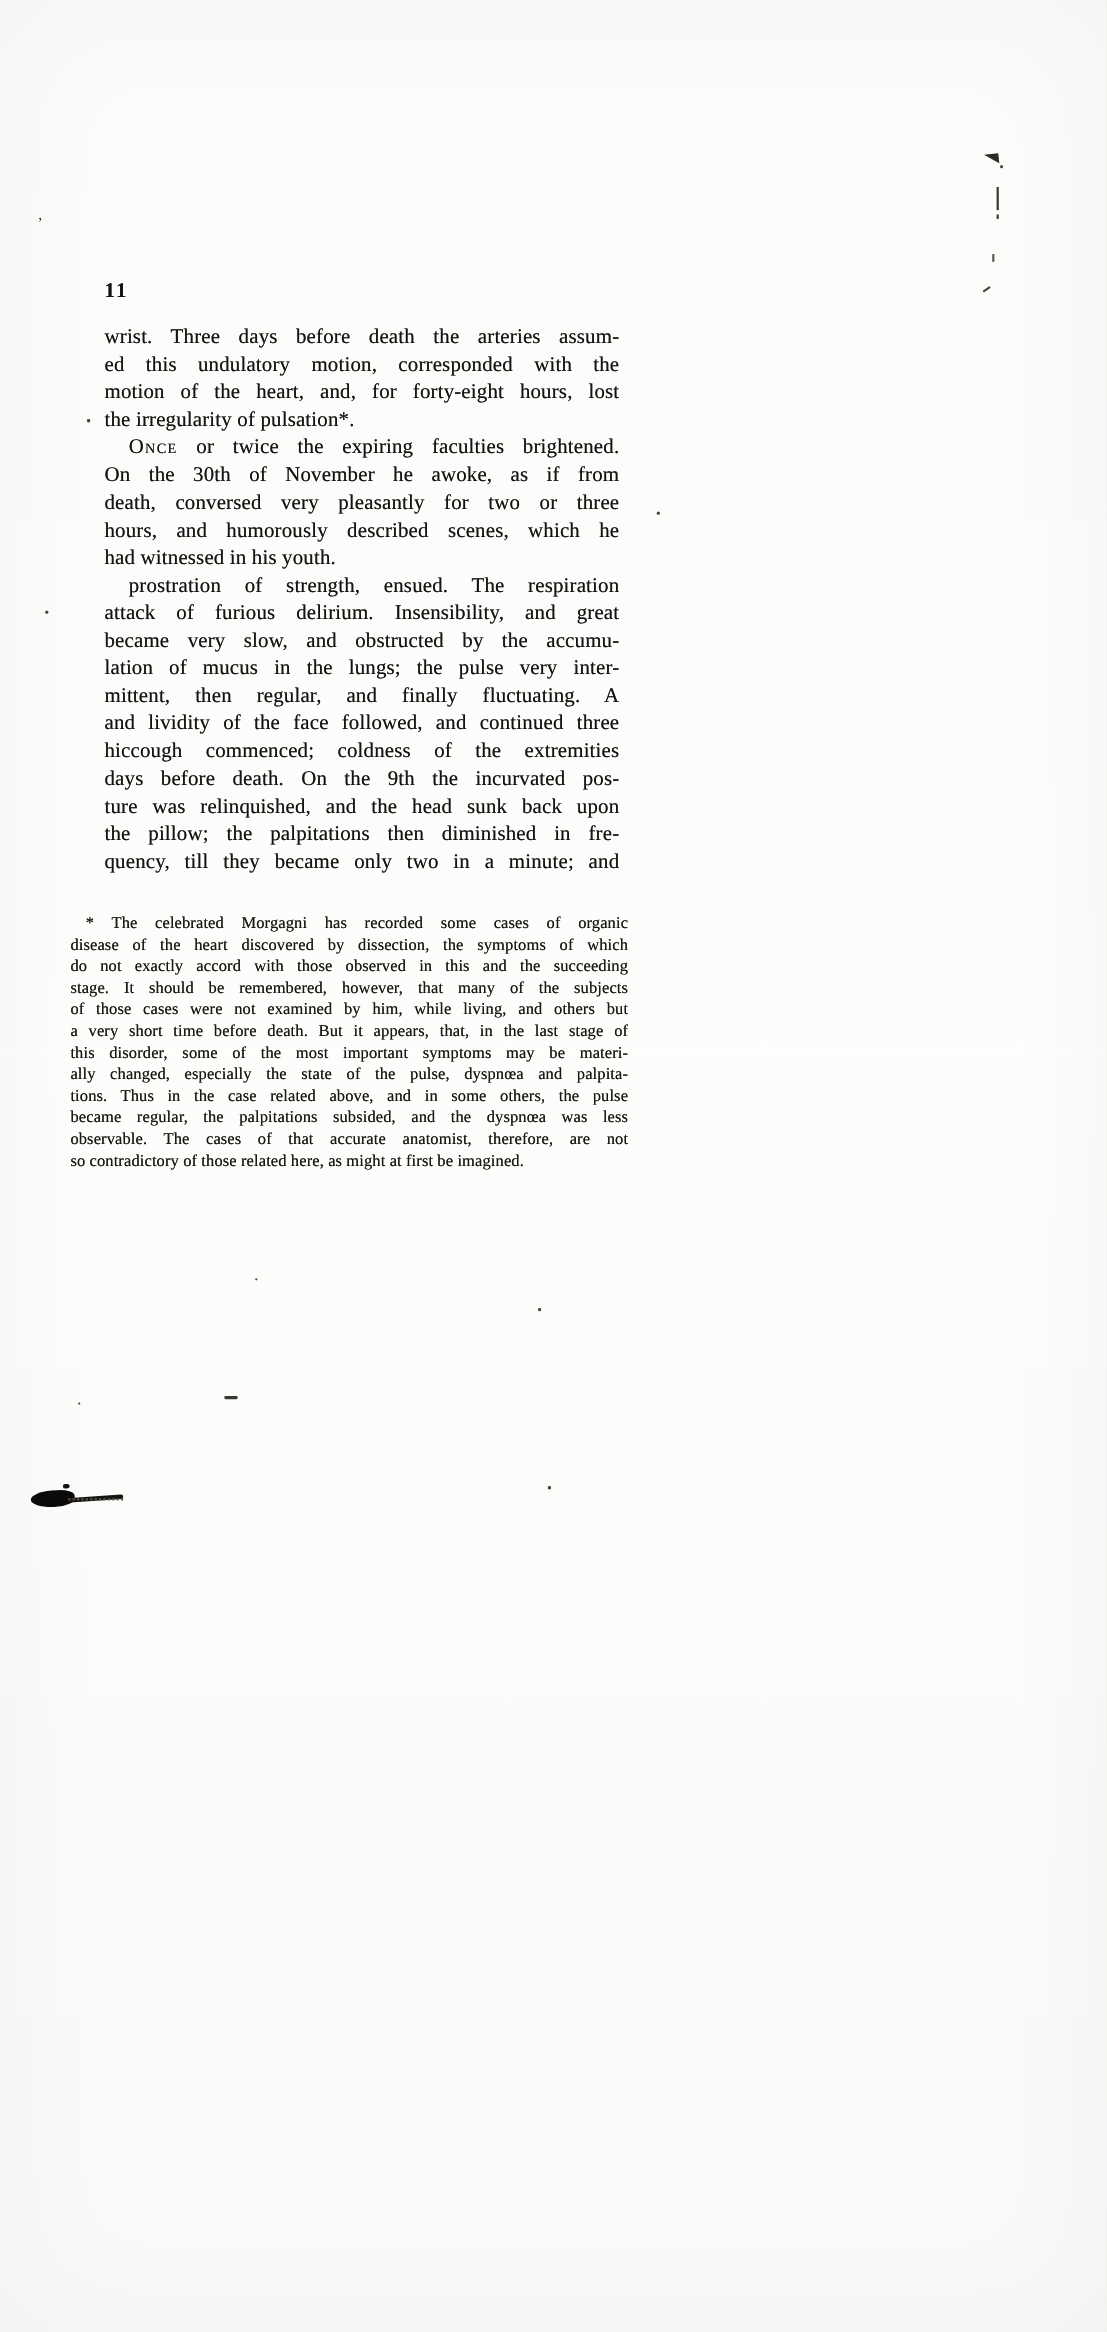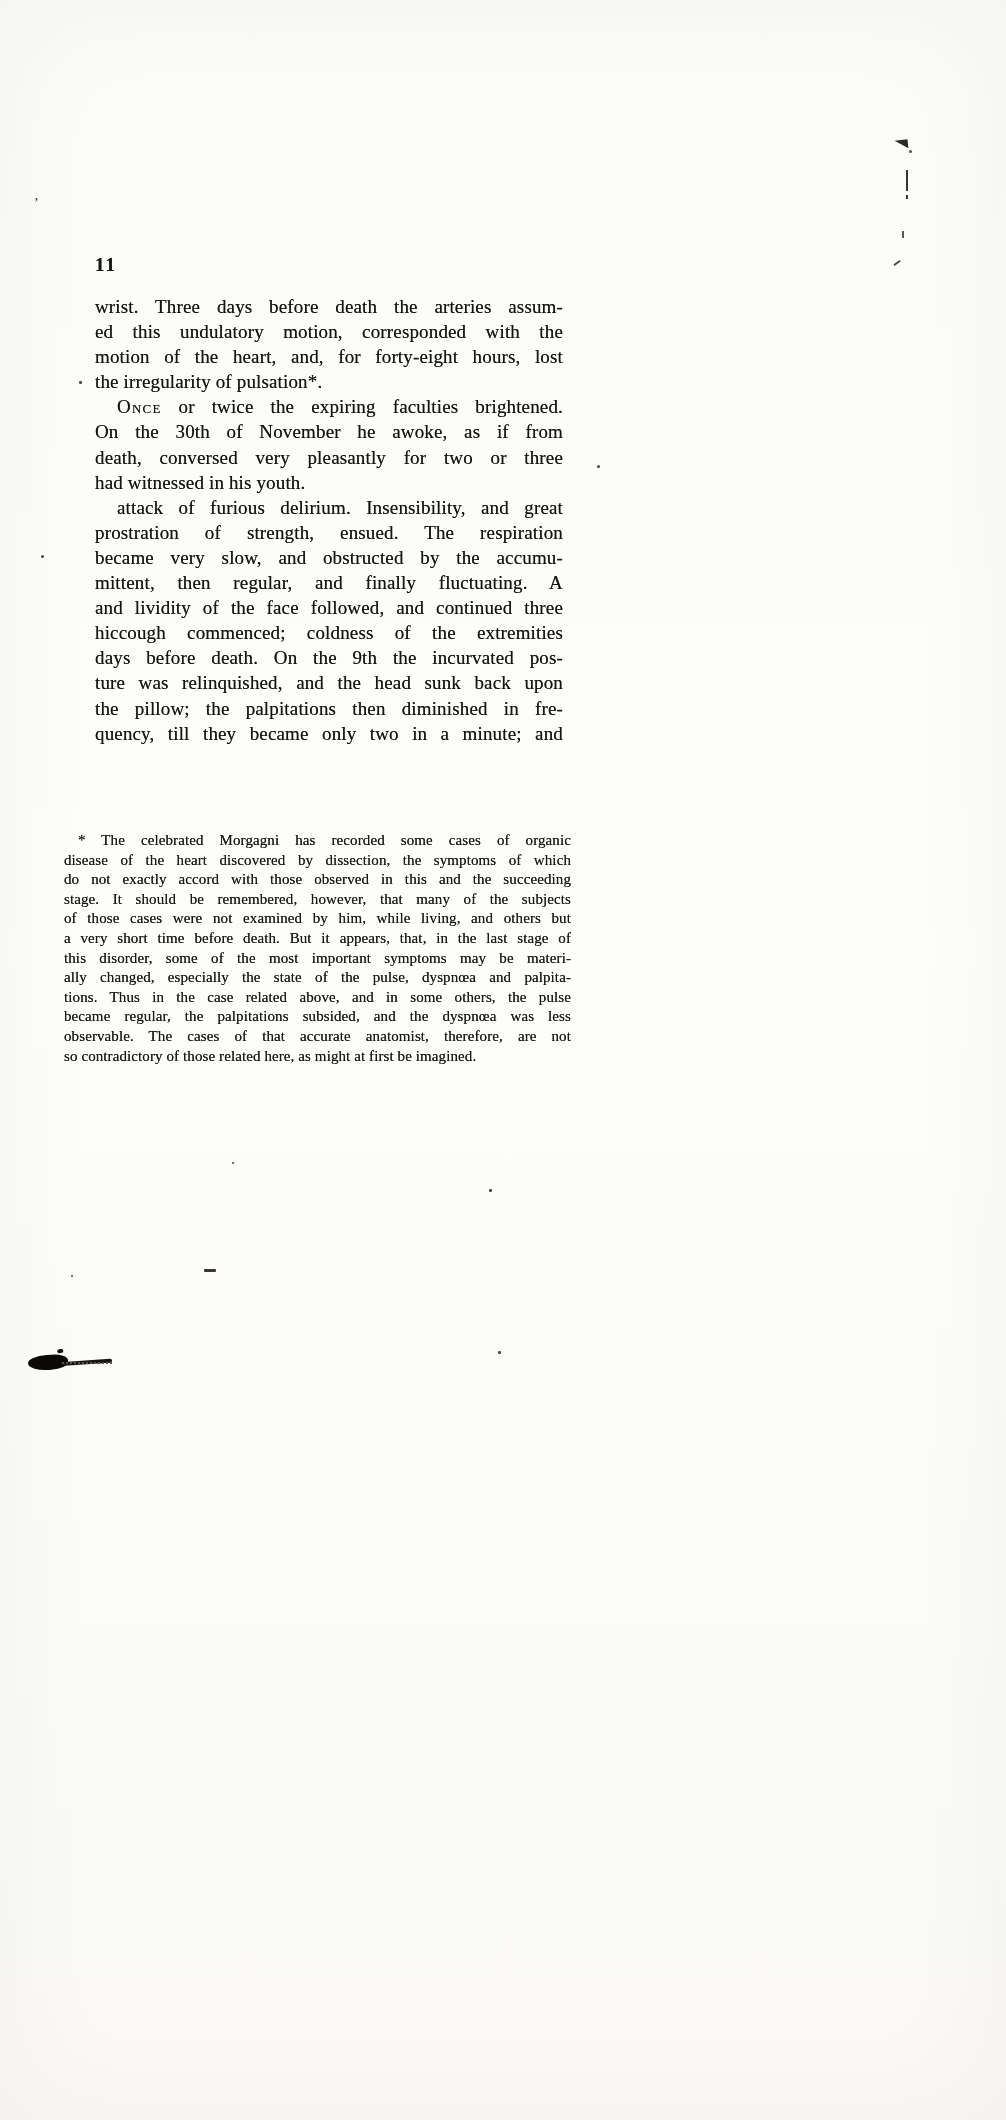--- a/index.html
+++ b/index.html
@@ -128,26 +128,28 @@
       <div class="para">
         <div class="line">wrist. Three days before death the arteries assum-</div>
         <div class="line">ed this undulatory motion, corresponded with the</div>
         <div class="line">motion of the heart, and, for forty-eight hours, lost</div>
         <div class="line last">the irregularity of pulsation*.</div>
       </div>
       <div class="para indent">
         <div class="line"><span class="sc">Once</span> or twice the expiring faculties brightened.</div>
         <div class="line">On the 30th of November he awoke, as if from</div>
         <div class="line">death, conversed very pleasantly for two or three</div>
+        <div class="line">hours, and humorously described scenes, which he</div>
         <div class="line last">had witnessed in his youth.</div>
       </div>
       <div class="para indent">
+        <div class="line">prostration of strength, ensued. The respiration</div>
         <div class="line">attack of furious delirium. Insensibility, and great</div>
-        <div class="line">prostration of strength, ensued. The respiration</div>
         <div class="line">became very slow, and obstructed by the accumu-</div>
+        <div class="line">lation of mucus in the lungs; the pulse very inter-</div>
         <div class="line">mittent, then regular, and finally fluctuating. A</div>
         <div class="line">and lividity of the face followed, and continued three</div>
         <div class="line">hiccough commenced; coldness of the extremities</div>
         <div class="line">days before death. On the 9th the incurvated pos-</div>
         <div class="line">ture was relinquished, and the head sunk back upon</div>
         <div class="line">the pillow; the palpitations then diminished in fre-</div>
         <div class="line">quency, till they became only two in a minute; and</div>
       </div>
     </div>
 

